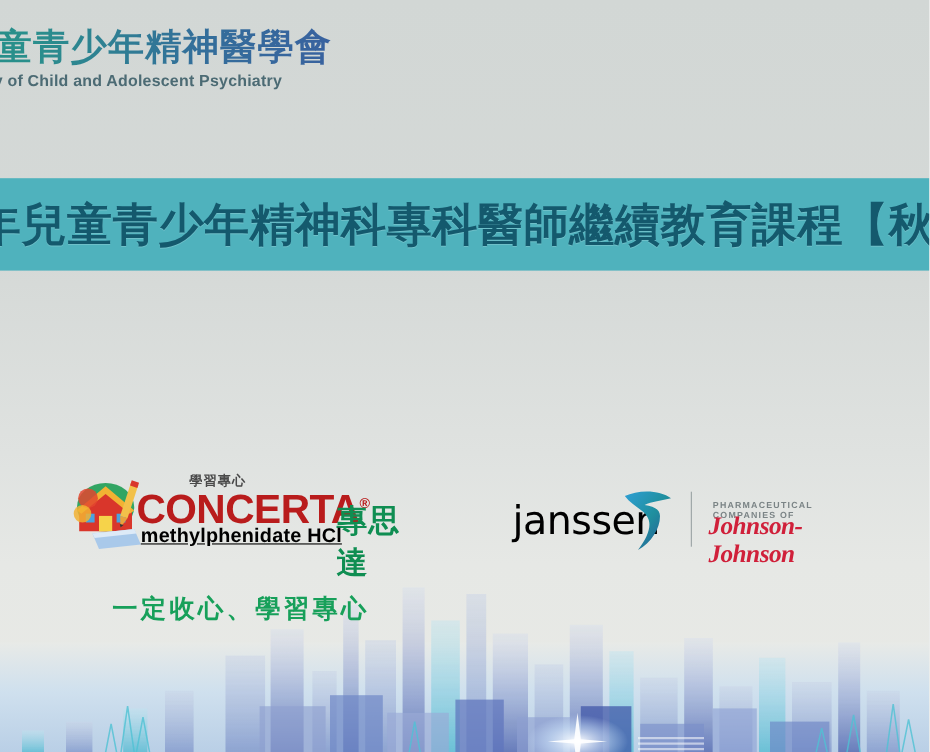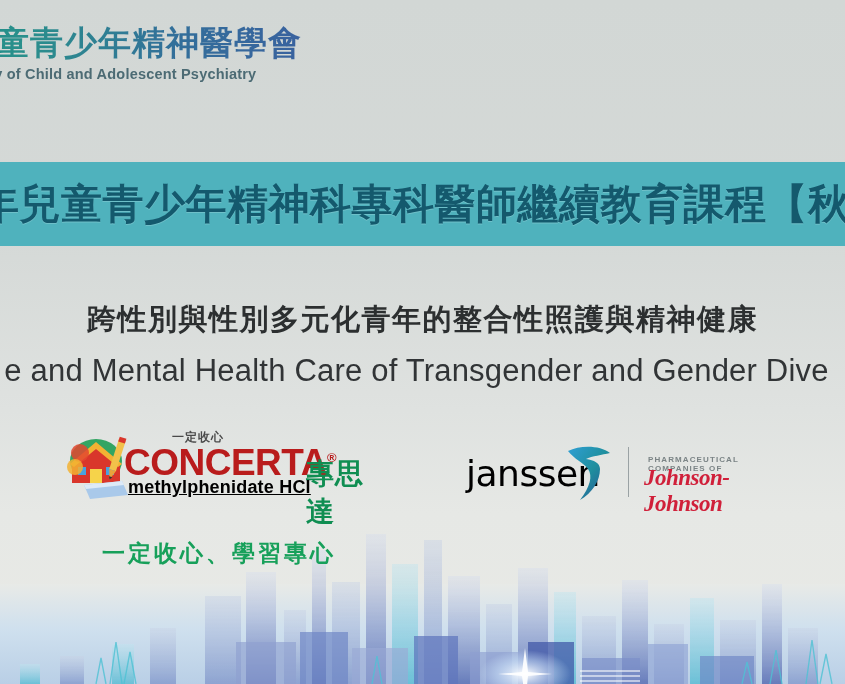--- a/index.html
+++ b/index.html
@@ -343,24 +343,20 @@
 
   <div class="logo-block">
     <div class="logo-cn">灣兒童青少年精神醫學會</div>
     <div class="logo-en">he Society of Child and Adolescent Psychiatry</div>
   </div>
 
   <div class="banner">
     <div class="banner-text">年兒童青少年精神科專科醫師繼續教育課程【秋</div>
   </div>
 
-  <div class="title-wrap">
-    <div class="title-cn">跨性別與性別多元化青年的整合性照護與精神健康</div>
-    <div class="title-en">e and Mental Health Care of Transgender and Gender Dive</div>
-  </div>
 
   <div class="sponsors">
 
     <div class="concerta">
       <div class="concerta-icon">
         <svg viewBox="0 0 72 70" aria-hidden="true">
           <ellipse cx="30" cy="28" rx="26" ry="22" fill="#1f9d55" opacity="0.9"></ellipse>
           <path d="M6 30 L30 10 L54 30 L54 50 L6 50 Z" fill="#d9362b"></path>
           <path d="M4 31 L30 9 L56 31 L52 34 L30 16 L8 34 Z" fill="#f2b233"></path>
           <rect x="24" y="36" width="12" height="14" fill="#f6d34a"></rect>
@@ -371,21 +367,21 @@
           <g transform="rotate(18 52 22)">
             <rect x="48" y="6" width="7" height="32" fill="#f2c14a"></rect>
             <path d="M48 38 L55 38 L51.5 48 Z" fill="#e8a33d"></path>
             <path d="M50 45 L53.5 45 L51.5 48 Z" fill="#333333"></path>
             <rect x="48" y="4" width="7" height="5" fill="#d9362b"></rect>
           </g>
           <path d="M18 52 L56 48 L62 62 L24 66 Z" fill="#a9c9ea"></path>
           <path d="M18 52 L56 48 L58 52 L20 56 Z" fill="#ddeaf7"></path>
         </svg>
       </div>
-      <div class="concerta-once">一定收心</div>
+      <div class="concerta-once">學習專心</div>
       <div class="concerta-word"><span>CONCERTA</span><span class="reg">®</span></div>
       <div class="concerta-cn">專思達</div>
       <div class="concerta-generic">methylphenidate HCl</div>
       <div class="concerta-slogan">一定收心、學習專心</div>
     </div>
 
     <div class="janssen">
       <div class="janssen-word">janssen</div>
       <div class="janssen-mark">
         <svg viewBox="0 0 48 58" aria-hidden="true">

